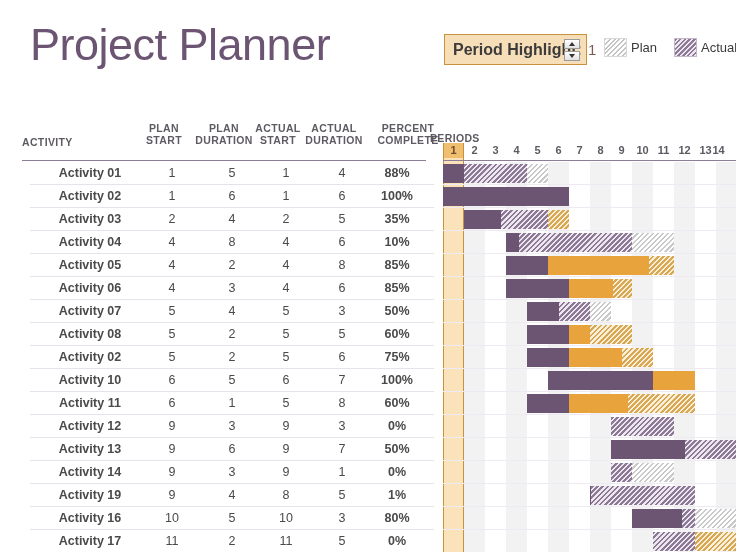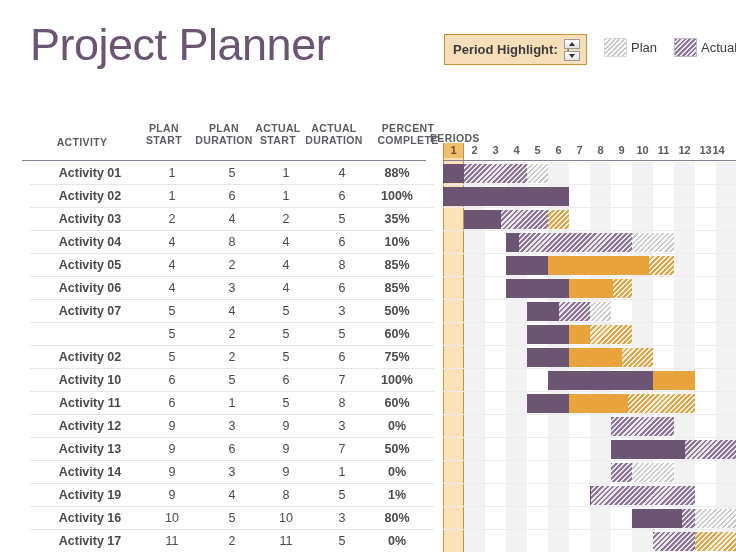--- a/index.html
+++ b/index.html
@@ -30,21 +30,21 @@
   
   #period-highlight-box{
     position:absolute;left:444px;top:34px;
     width:143px;height:31px;
     background:#F6DFB8;
     border:1px solid #C8923C;
     box-sizing:border-box;
     display:flex;align-items:center;
   }
   #period-highlight-label{
-    font-size:13px;font-weight:bold;color:#3B3B3B;
+    font-size:16px;font-weight:bold;color:#3B3B3B;
     margin-left:8px;white-space:nowrap;
   }
   #period-highlight-value{
     font-size:15px;color:#7A5C52;margin-left:6px;
   }
   #period-spinner{
     position:absolute;right:6px;top:4px;
     width:16px;height:22px;
     display:flex;flex-direction:column;
     justify-content:space-between;
@@ -96,21 +96,21 @@
     position:absolute;left:0;top:108px;width:736px;height:50px;
   }
   .colhead{
     position:absolute;
     font-size:10.5px;font-weight:bold;color:#5E5A62;
     letter-spacing:0.35px;
     text-align:center;
     line-height:12px;
     text-transform:uppercase;
   }
-  #ch-activity{left:22px;top:28px;text-align:center;width:120px;}
+  #ch-activity{left:22px;top:28px;text-align:left;width:120px;}
   #ch-plan-start{left:138px;top:14px;width:52px;}
   #ch-plan-dur{left:193px;top:14px;width:62px;}
   #ch-act-start{left:252px;top:14px;width:52px;}
   #ch-act-dur{left:303px;top:14px;width:62px;}
   #ch-pct{left:358px;top:14px;width:62px;margin-left:19px;}
   #ch-periods{left:430px;top:24px;width:56px;text-align:left;}
 
   
   #header-rule{
     position:absolute;left:22px;top:160px;width:404px;height:1px;
@@ -362,20 +362,21 @@
     <div class="row">
       <div class="cell cell-activity">Activity 07</div>
       <div class="cell cell-ps">5</div>
       <div class="cell cell-pd">4</div>
       <div class="cell cell-as">5</div>
       <div class="cell cell-ad">3</div>
       <div class="cell cell-pc">50%</div>
       <div class="row-sep"></div>
     </div>
     <div class="row">
+      <div class="cell cell-activity">Activity 08</div>
       <div class="cell cell-ps">5</div>
       <div class="cell cell-pd">2</div>
       <div class="cell cell-as">5</div>
       <div class="cell cell-ad">5</div>
       <div class="cell cell-pc">60%</div>
       <div class="row-sep"></div>
     </div>
     <div class="row">
       <div class="cell cell-activity">Activity 02</div>
       <div class="cell cell-ps">5</div>

